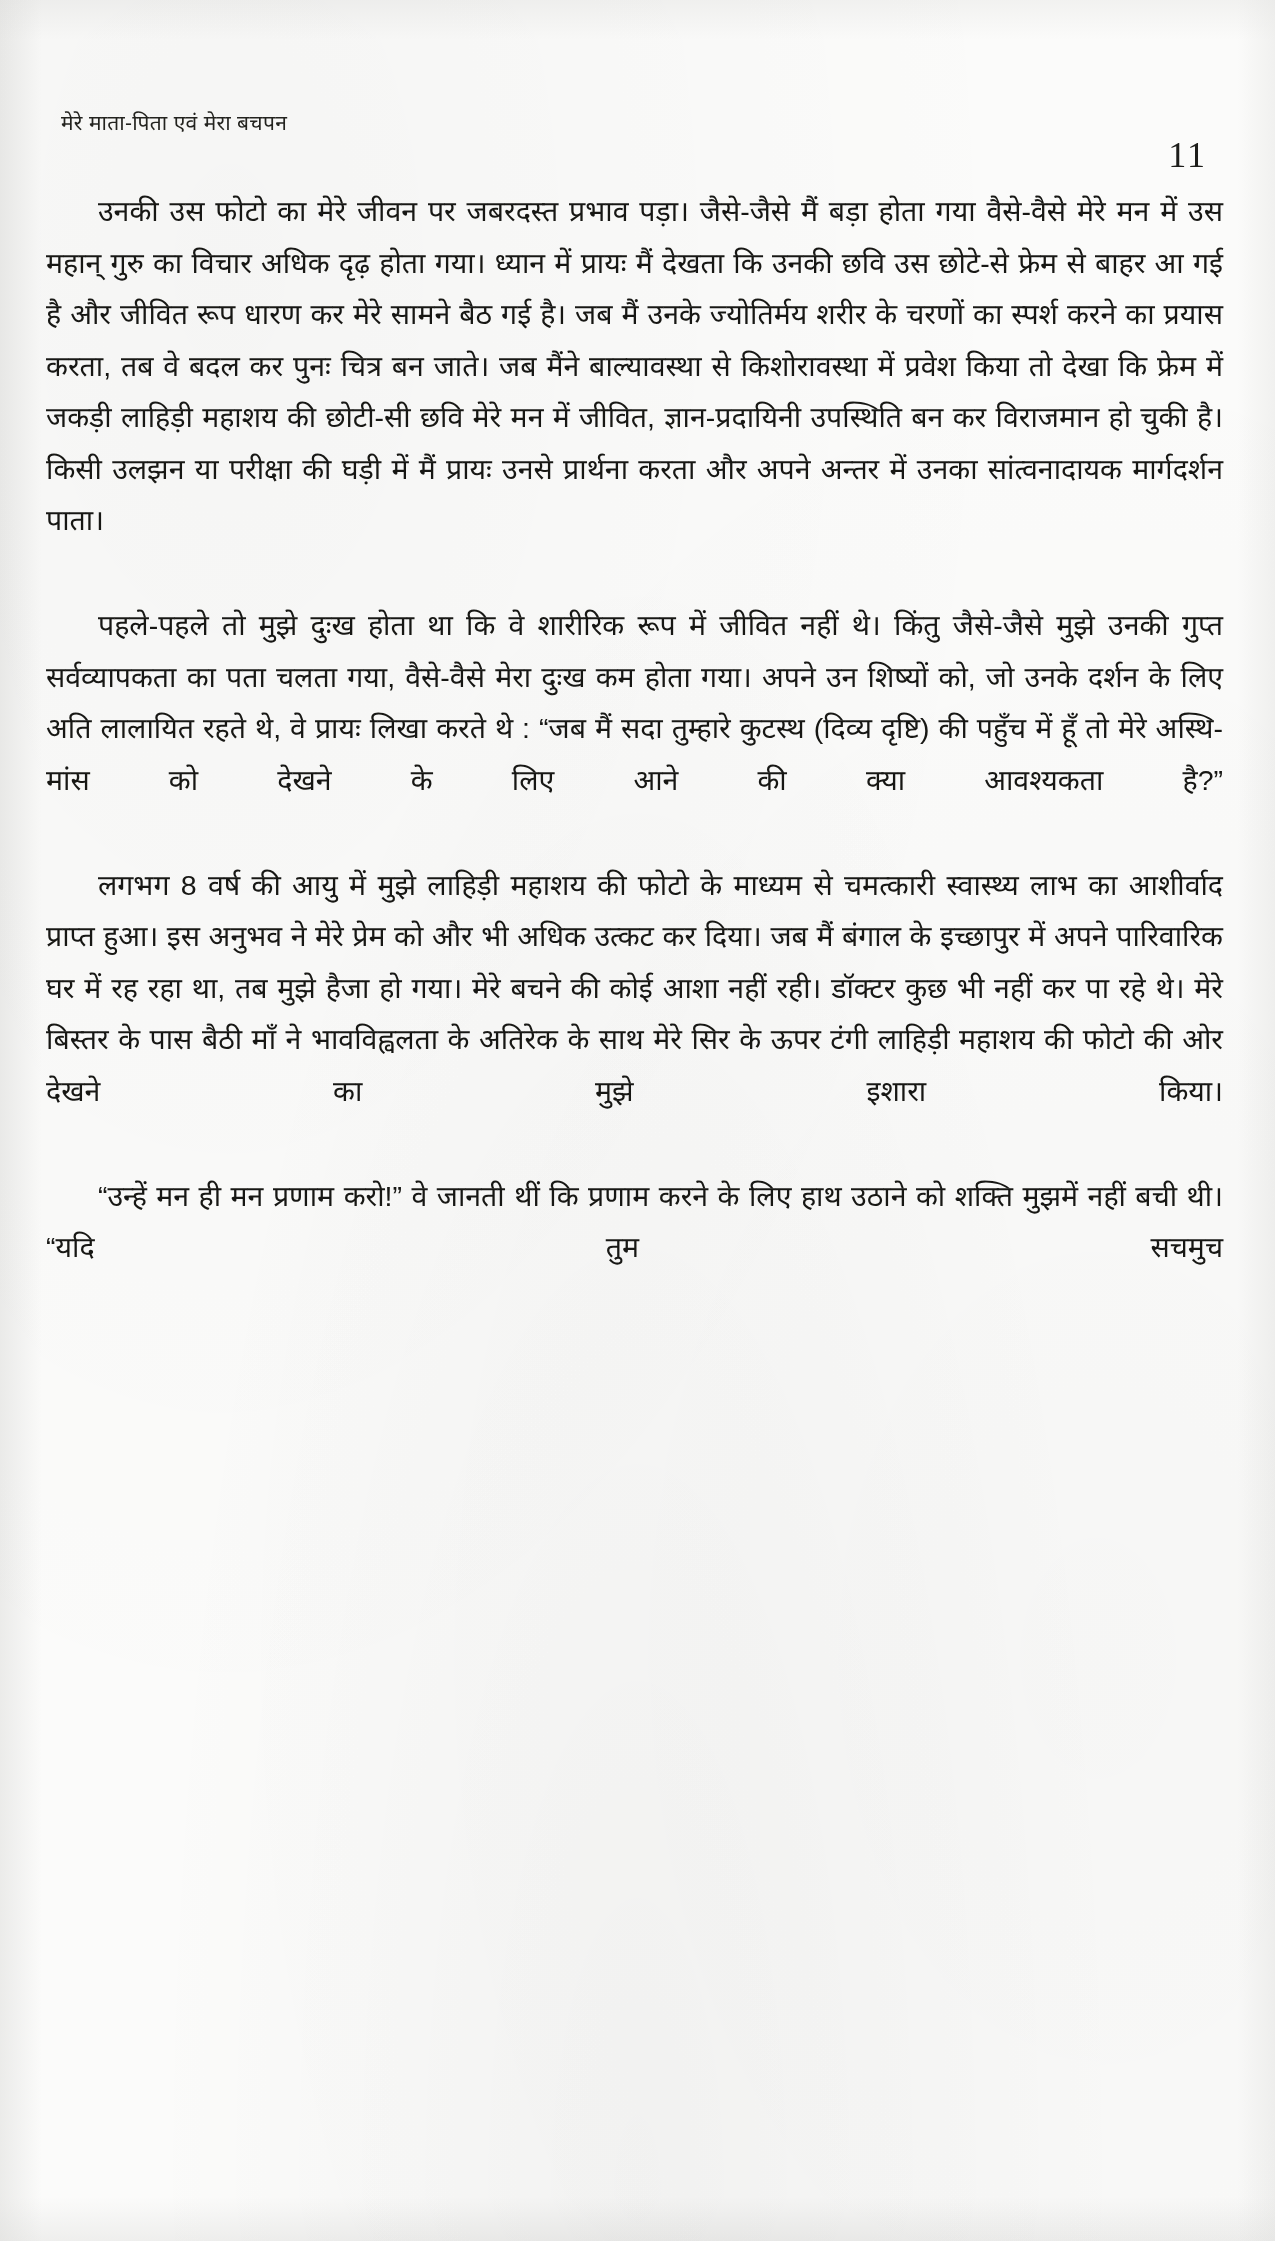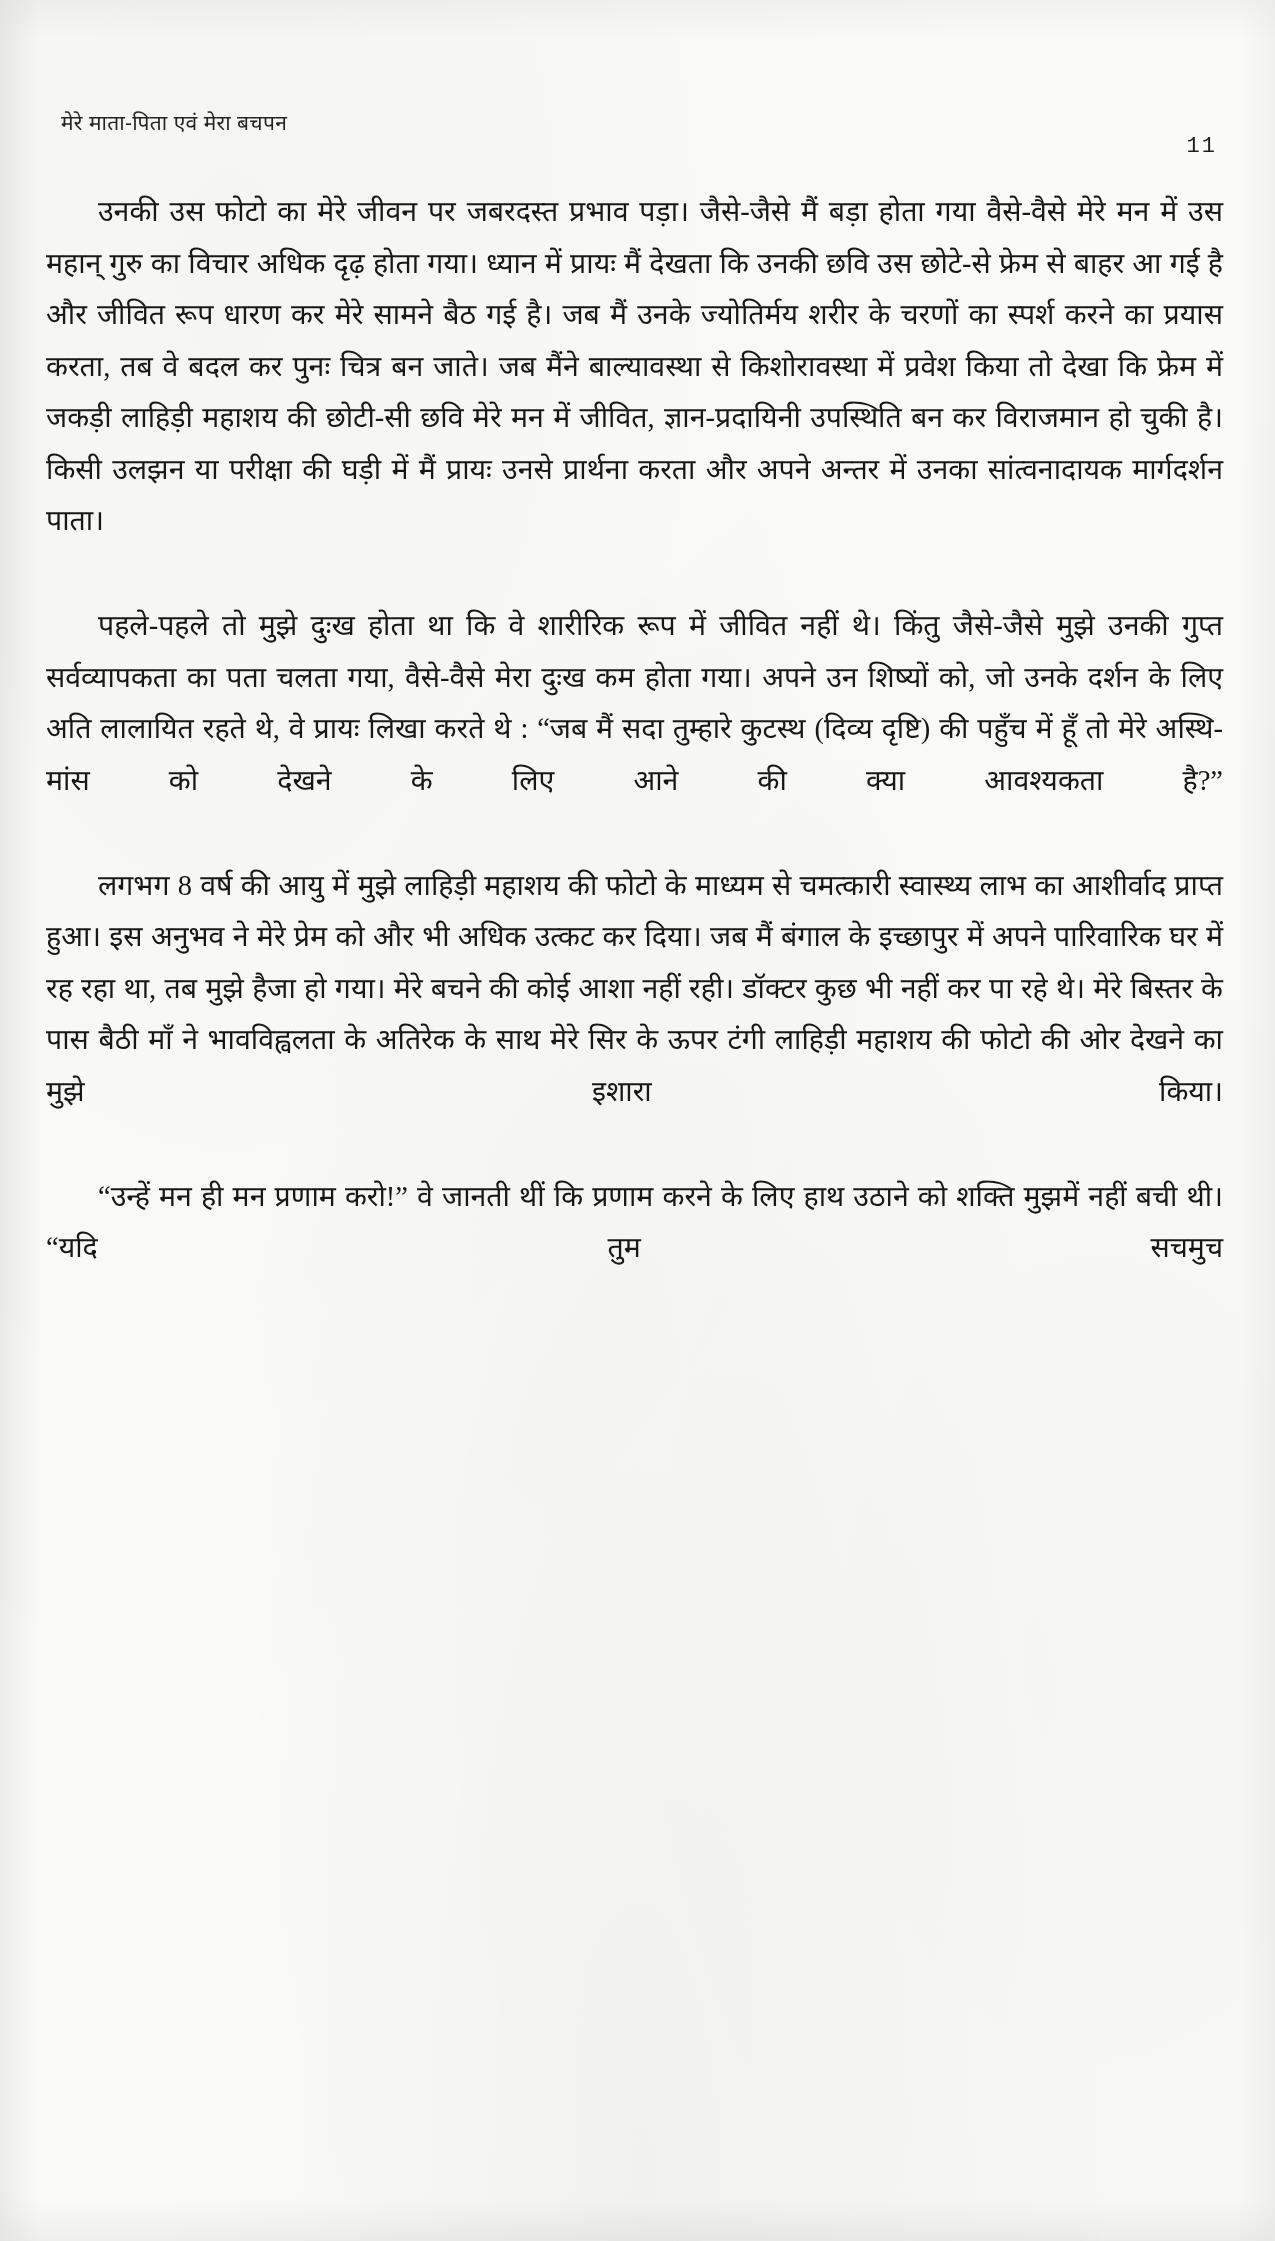--- a/index.html
+++ b/index.html
@@ -53,24 +53,24 @@
     left: 15px;
     top: 0;
     font-family: "Liberation Sans", "DejaVu Sans", sans-serif;
     font-size: 21px;
     letter-spacing: 0.3px;
     color: #23231f;
     white-space: nowrap;
   }
   .folio {
     position: absolute;
-    right: 12px;
+    right: 22px;
     top: 26px;
-    font-family: Liberation Mono, monospace;
-    font-size: 22px;
+    font-family: Liberation Serif, serif;
+    font-size: 36px;
     letter-spacing: 2px;
     color: #1d1d1a;
   }
 
   
   .body-copy {
     position: absolute;
     top: 186px;
     left: 0;
     right: 6px;
@@ -81,21 +81,20 @@
     font-size: 28.5px;
     line-height: 51.5px;
     color: #171714;
     text-align: justify;
     text-justify: inter-word;
     word-spacing: 0.5px;
     hyphens: none;
   }
   p.para.indent {
     text-indent: 52px;
-    font-family: Liberation Serif, serif;
   }
   
   p.para::after {
     content: "";
     display: inline-block;
     width: 100%;
   }
 </style>
 </head>
 <body>

